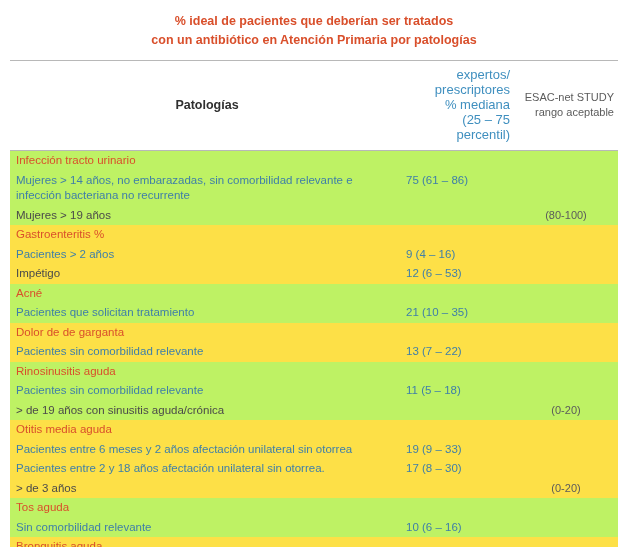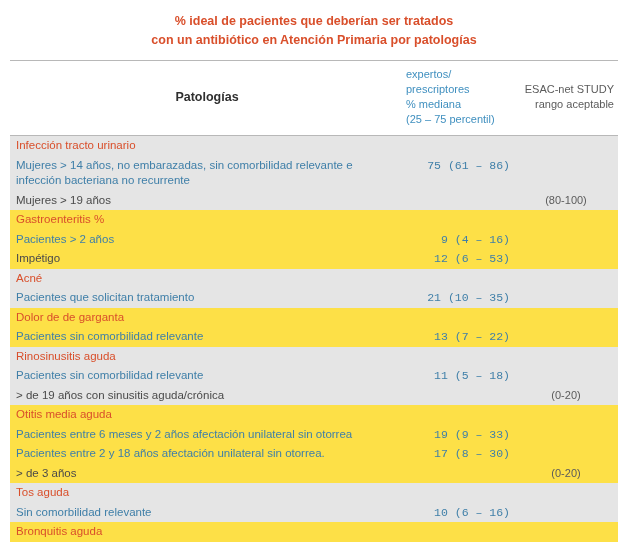--- a/index.html
+++ b/index.html
@@ -49,53 +49,52 @@
     vertical-align: middle;
   }
   .hdr-path {
     text-align: center;
     font-size: 12.5px;
     font-weight: bold;
     color: #2f2f2f;
     padding-left: 6px !important;
   }
   .hdr-exp {
-    text-align: left;
+    text-align: right;
     color: #3f8fbf;
-    font-size: 11px;
+    font-size: 13px;
     line-height: 15px;
   }
   .hdr-esac {
     text-align: right;
     color: #5b5b5b;
     font-size: 11px;
     line-height: 15px;
   }
   tbody td {
     padding: 2px 4px;
     font-size: 11.5px;
     vertical-align: top;
     line-height: 15.5px;
     border: none;
   }
   td.label { padding-left: 6px; }
   td.val-exp {
-    text-align: right;
+    text-align: left;
     color: #3f7fa8;
     white-space: nowrap;
-    font-family: Liberation Mono, monospace;
   }
   td.val-esac {
     text-align: center;
     color: #5b5b5b;
     white-space: nowrap;
     font-size: 11px;
   }
   tr.shade td { background: #fde047; }
-  tr.plain td { background: #e5e5e5; }
+  tr.plain td { background: #bef264; }
 
   .t-group {
     color: #d94f2b;
     font-weight: normal;
   }
   .t-sub {
     color: #3f7fa8;
   }
   .t-note {
     color: #4a4a4a;

